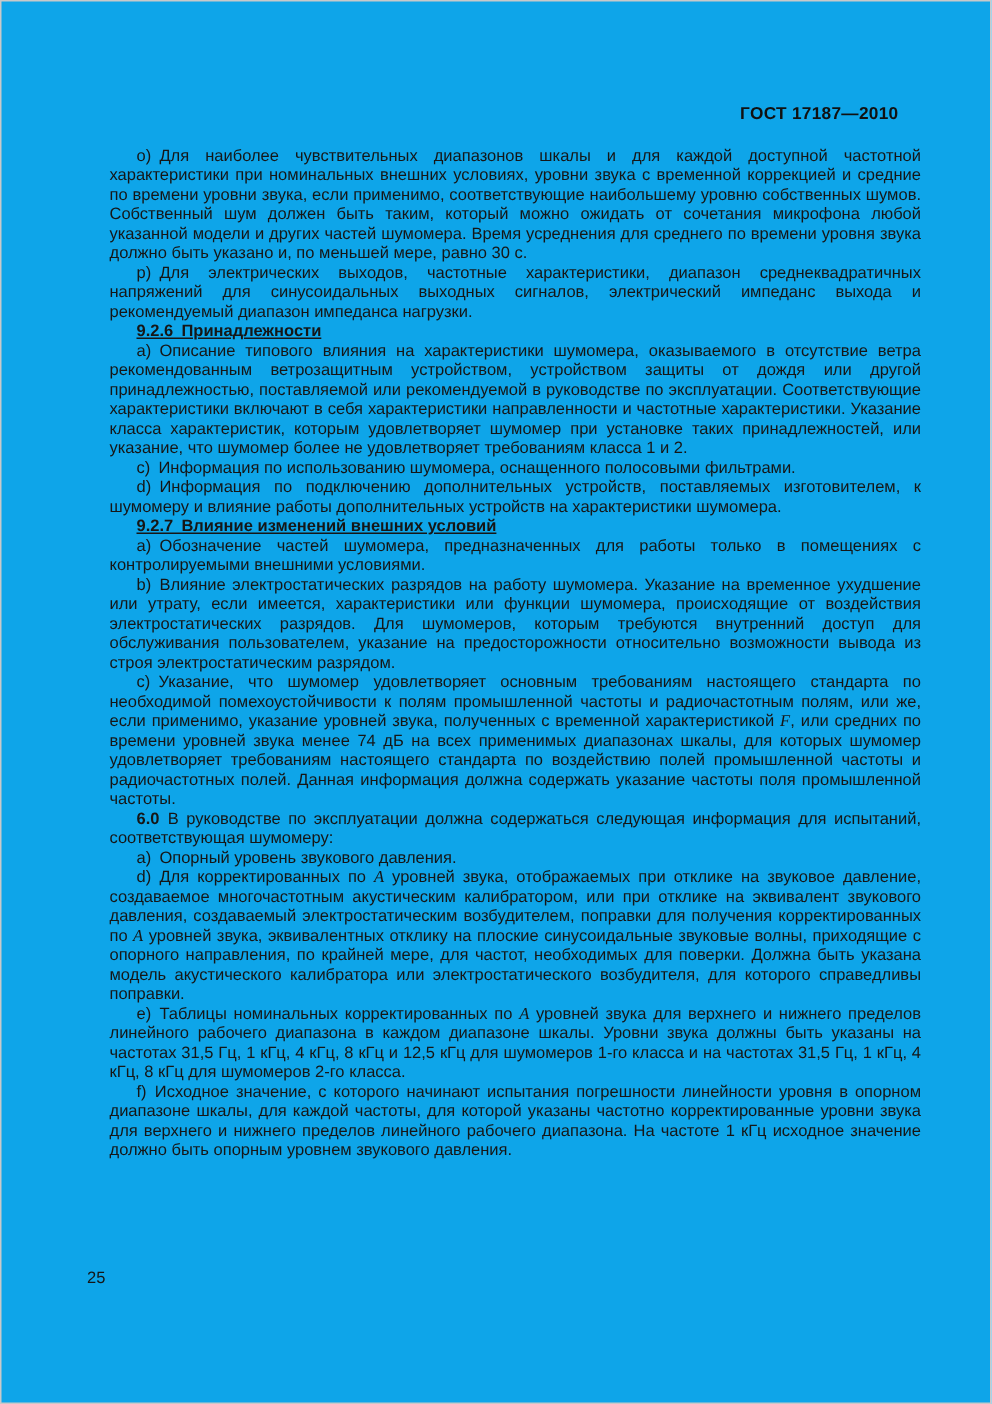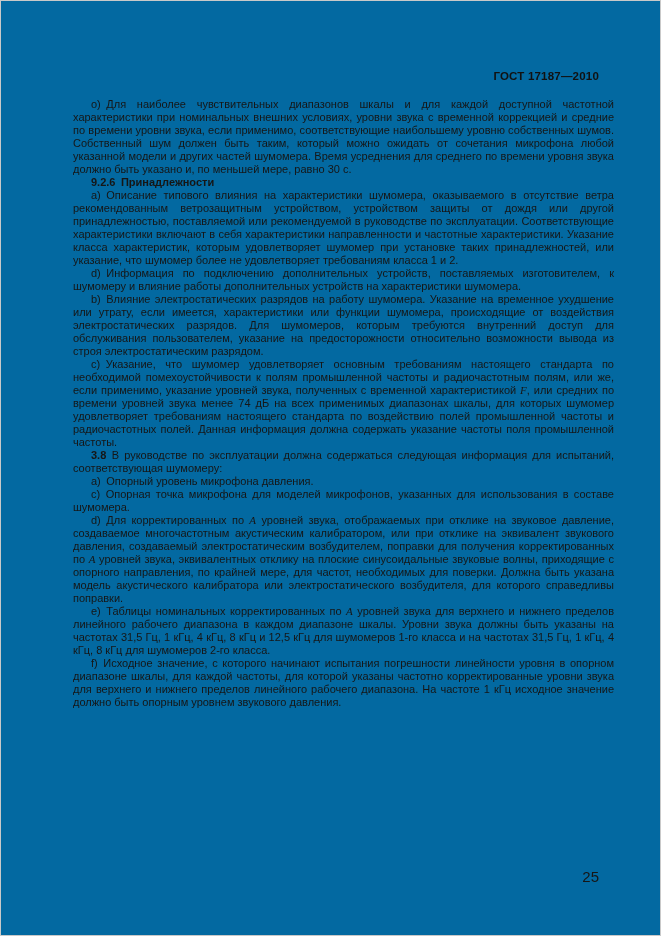--- a/index.html
+++ b/index.html
@@ -5,21 +5,21 @@
   html, body {
     margin: 0;
     padding: 0;
     background: #ffffff;
   }
   .page {
     position: relative;
     width: 661px;
     height: 936px;
     box-sizing: border-box;
-    background: #0369a1;
+    background: #0ea5e9;
     border: 1px solid #c9c9c9;
     font-family: "Liberation Sans", sans-serif;
     color: #1a1a1a;
     overflow: hidden;
   }
   .doc-header {
     position: absolute;
     top: 69px;
     left: 57px;
     width: 541px;
@@ -39,50 +39,54 @@
     text-align: justify;
     color: #161616;
   }
   .doc-body p {
     margin: 0;
     text-indent: 18px;
   }
   .doc-body p.heading {
     font-weight: bold;
     text-align: left;
+    text-decoration: underline;
   }
   .doc-body i {
     font-family: "Liberation Serif", serif;
     font-style: italic;
   }
   .page-number {
     position: absolute;
-    top: 867px;
+    top: 845px;
     left: 57px;
     width: 541px;
-    text-align: right;
-    font-size: 15px;
+    text-align: left;
+    font-size: 11px;
     color: #161616;
   }
 </style>
 </head>
 <body>
 
 <div class="page">
   <div class="doc-header">ГОСТ 17187—2010</div>
 
   <div class="doc-body">
       <p class="body">о) Для наиболее чувствительных диапазонов шкалы и для каждой доступной частотной характеристики при номинальных внешних условиях, уровни звука с временной коррекцией и средние по времени уровни звука, если применимо, соответствующие наибольшему уровню собственных шумов. Собственный шум должен быть таким, который можно ожидать от сочетания микрофона любой указанной модели и других частей шумомера. Время усреднения для среднего по времени уровня звука должно быть указано и, по меньшей мере, равно 30 с.</p>
+      <p class="body">р) Для электрических выходов, частотные характеристики, диапазон среднеквадратичных напряжений для синусоидальных выходных сигналов, электрический импеданс выхода и рекомендуемый диапазон импеданса нагрузки.</p>
       <p class="heading">9.2.6 Принадлежности</p>
       <p class="body">а) Описание типового влияния на характеристики шумомера, оказываемого в отсутствие ветра рекомендованным ветрозащитным устройством, устройством защиты от дождя или другой принадлежностью, поставляемой или рекомендуемой в руководстве по эксплуатации. Соответствующие характеристики включают в себя характеристики направленности и частотные характеристики. Указание класса характеристик, которым удовлетворяет шумомер при установке таких принадлежностей, или указание, что шумомер более не удовлетворяет требованиям класса 1 и 2.</p>
+      <p class="body">c) Информация по использованию шумомера, оснащенного полосовыми фильтрами.</p>
       <p class="body">d) Информация по подключению дополнительных устройств, поставляемых изготовителем, к шумомеру и влияние работы дополнительных устройств на характеристики шумомера.</p>
+      <p class="heading">9.2.7 Влияние изменений внешних условий</p>
+      <p class="body">а) Обозначение частей шумомера, предназначенных для работы только в помещениях с контролируемыми внешними условиями.</p>
       <p class="body">b) Влияние электростатических разрядов на работу шумомера. Указание на временное ухудшение или утрату, если имеется, характеристики или функции шумомера, происходящие от воздействия электростатических разрядов. Для шумомеров, которым требуются внутренний доступ для обслуживания пользователем, указание на предосторожности относительно возможности вывода из строя электростатическим разрядом.</p>
       <p class="body">с) Указание, что шумомер удовлетворяет основным требованиям настоящего стандарта по необходимой помехоустойчивости к полям промышленной частоты и радиочастотным полям, или же, если применимо, указание уровней звука, полученных с временной характеристикой <i>F</i>, или средних по времени уровней звука менее 74 дБ на всех применимых диапазонах шкалы, для которых шумомер удовлетворяет требованиям настоящего стандарта по воздействию полей промышленной частоты и радиочастотных полей. Данная информация должна содержать указание частоты поля промышленной частоты.</p>
-      <p class="body"><b>3.8</b> В руководстве по эксплуатации должна содержаться следующая информация для испытаний, соответствующая шумомеру:</p>
-      <p class="body">a) Опорный уровень микрофона давления.</p>
-      <p class="body">c) Опорная точка микрофона для моделей микрофонов, указанных для использования в составе шумомера.</p>
+      <p class="body"><b>6.0</b> В руководстве по эксплуатации должна содержаться следующая информация для испытаний, соответствующая шумомеру:</p>
+      <p class="body">a) Опорный уровень звукового давления.</p>
       <p class="body">d) Для корректированных по <i>A</i> уровней звука, отображаемых при отклике на звуковое давление, создаваемое многочастотным акустическим калибратором, или при отклике на эквивалент звукового давления, создаваемый электростатическим возбудителем, поправки для получения корректированных по <i>A</i> уровней звука, эквивалентных отклику на плоские синусоидальные звуковые волны, приходящие с опорного направления, по крайней мере, для частот, необходимых для поверки. Должна быть указана модель акустического калибратора или электростатического возбудителя, для которого справедливы поправки.</p>
       <p class="body">е) Таблицы номинальных корректированных по <i>A</i> уровней звука для верхнего и нижнего пределов линейного рабочего диапазона в каждом диапазоне шкалы. Уровни звука должны быть указаны на частотах 31,5 Гц, 1 кГц, 4 кГц, 8 кГц и 12,5 кГц для шумомеров 1-го класса и на частотах 31,5 Гц, 1 кГц, 4 кГц, 8 кГц для шумомеров 2-го класса.</p>
       <p class="body">f) Исходное значение, с которого начинают испытания погрешности линейности уровня в опорном диапазоне шкалы, для каждой частоты, для которой указаны частотно корректированные уровни звука для верхнего и нижнего пределов линейного рабочего диапазона. На частоте 1 кГц исходное значение должно быть опорным уровнем звукового давления.</p>
     </div>
 
   <div class="page-number">25</div>
 </div>
 
 </body></html>

